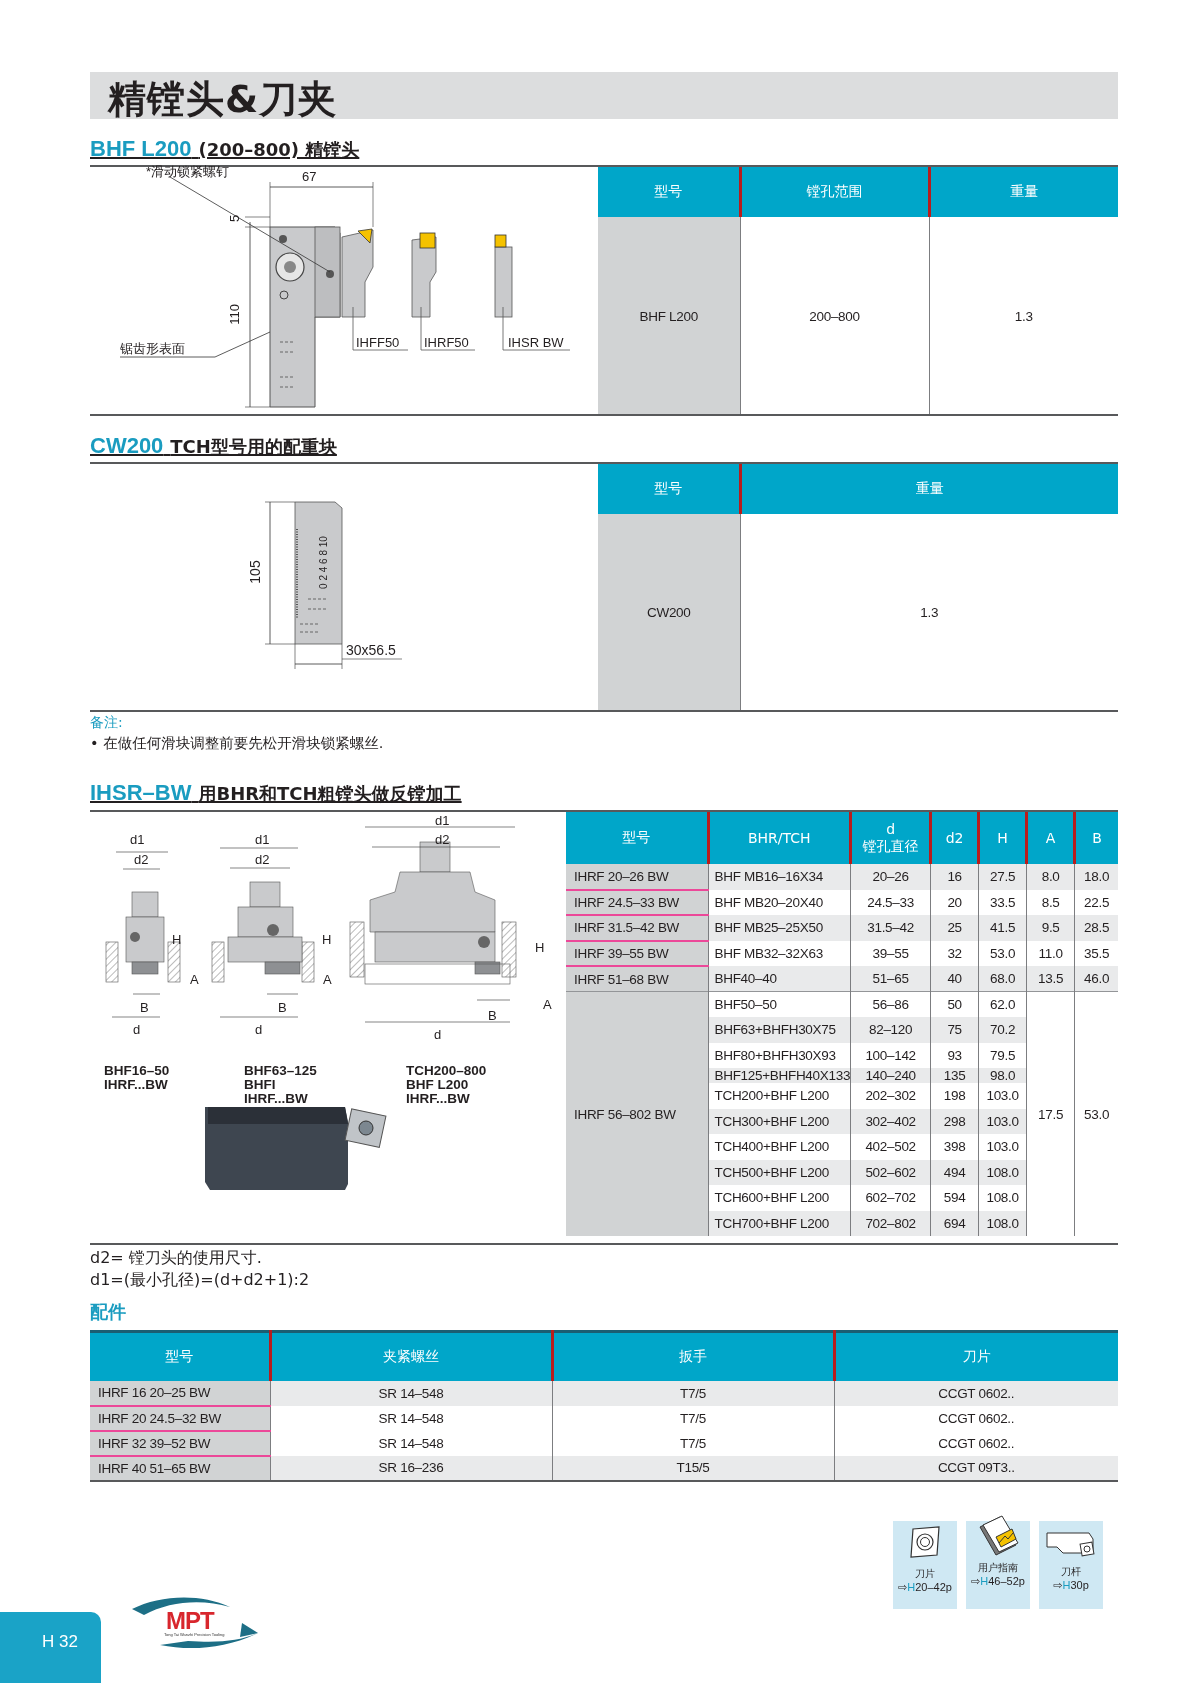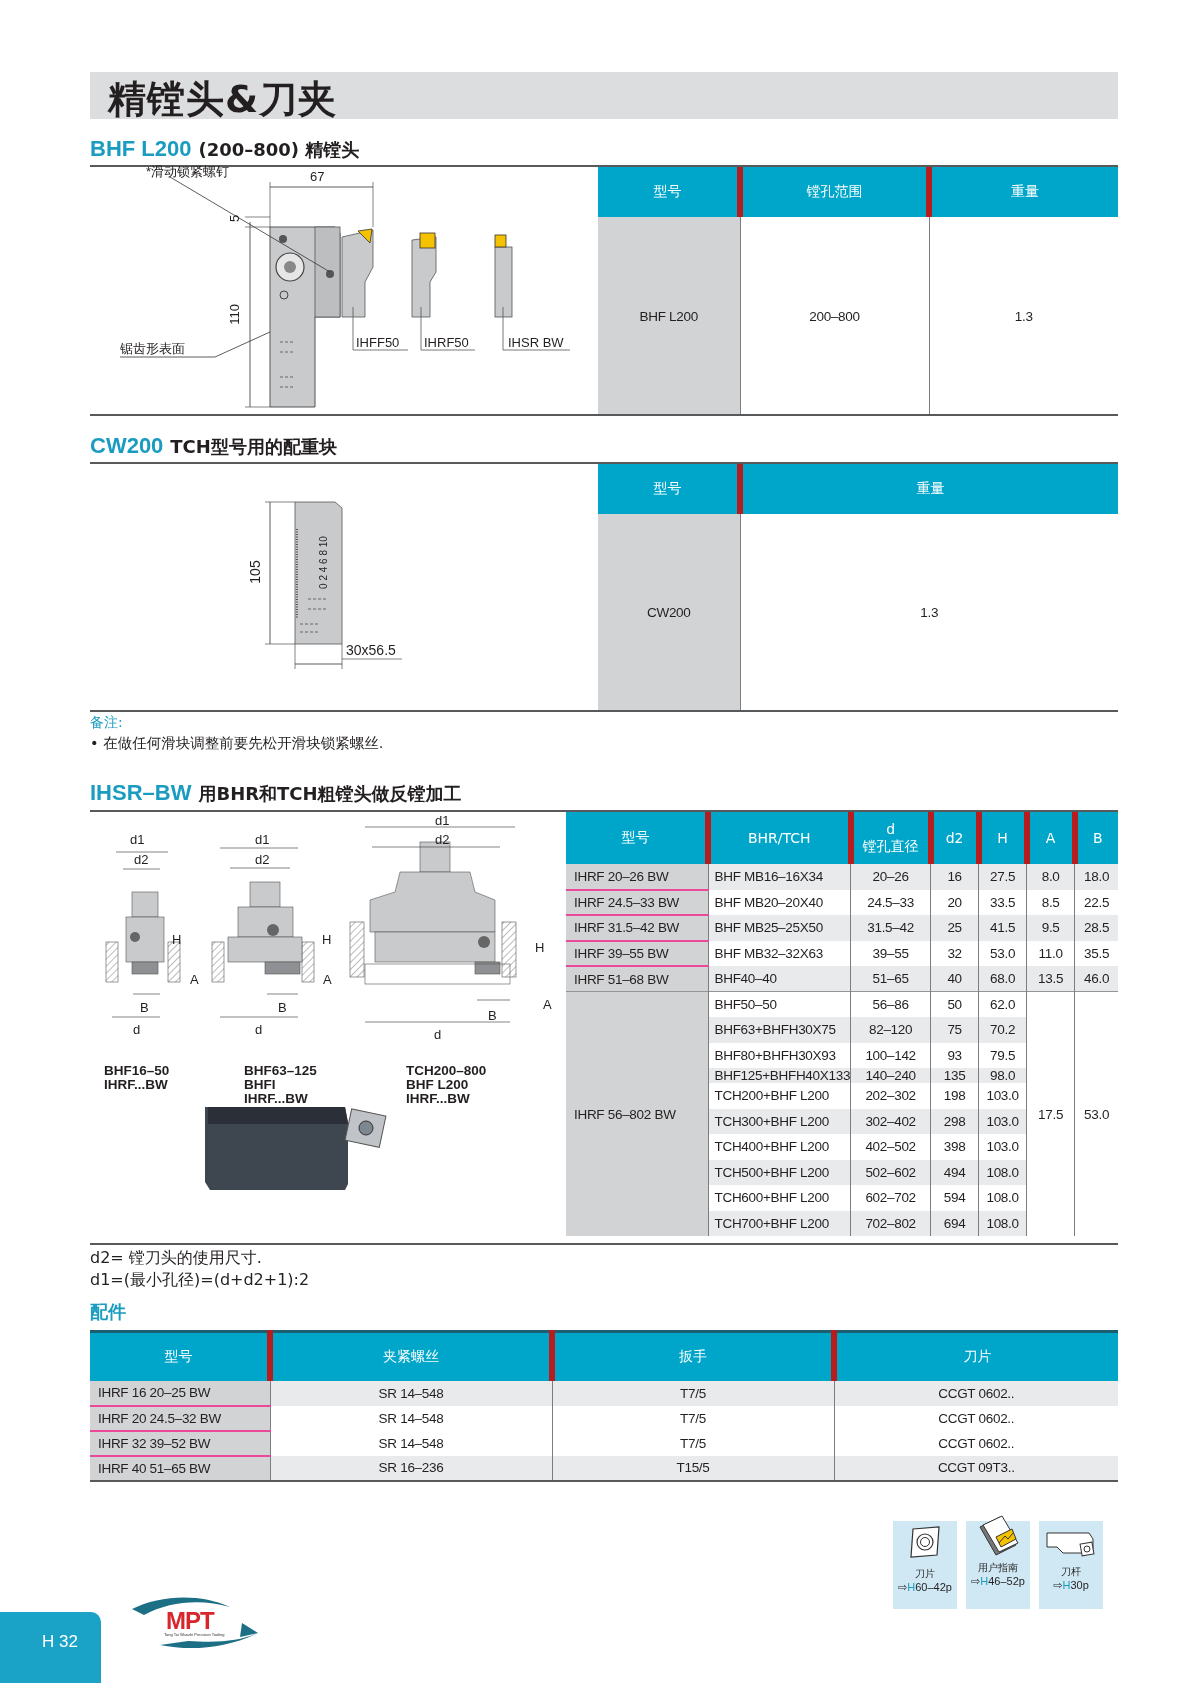--- a/index.html
+++ b/index.html
@@ -3,28 +3,28 @@
 <meta charset="utf-8">
 <style>
   * { box-sizing: border-box; margin: 0; padding: 0; }
   html, body { width: 1200px; height: 1683px; background: #ffffff; overflow: hidden; }
   body { position: relative; font-family: "Liberation Sans", "DejaVu Sans", sans-serif; color: #231f20; }
   .abs { position: absolute; }
 
   .page-title-bar { left: 90px; top: 72px; width: 1028px; height: 47px; background: #dcddde; }
   .page-title { left: 108px; top: 74px; font-size: 38px; font-weight: bold; color: #231f20; letter-spacing: 1px; font-family: "DejaVu Sans", sans-serif; }
 
-  .sec-head { font-size: 20px; font-weight: bold; white-space: nowrap; font-family: "DejaVu Sans", sans-serif; }
+  .sec-head { font-size: 20px; font-weight: bold; white-space: nowrap; font-family: "DejaVu Sans", sans-serif; text-decoration: underline; }
   .sec-head .accent { color: #1a9cc0; font-size: 22px; font-family: "Liberation Sans", sans-serif; }
   .sec-head .rest { color: #231f20; font-size: 18px; }
 
   .rule { height: 2px; background: #58595b; }
 
   table.spec { border-collapse: collapse; position: absolute; font-family: "Liberation Sans", sans-serif; }
-  table.spec th { background: #00a6c9; color: #ffffff; font-weight: normal; font-size: 14px; text-align: center; border-left: 6px solid #b91c1c; font-family: "DejaVu Sans", sans-serif; }
+  table.spec th { background: #00a6c9; color: #ffffff; font-weight: normal; font-size: 14px; text-align: center; border-left: 3px solid #b91c1c; font-family: "DejaVu Sans", sans-serif; }
   table.spec th:first-child { border-left: none; }
   table.spec td { font-size: 13.5px; text-align: center; border-left: 1px solid #7c7d80; color: #231f20; letter-spacing: -0.3px; }
   table.spec td.model { background: #d1d3d4; text-align: left; padding-left: 8px; border-left: none; }
   table.spec td.model.center { text-align: center; padding-left: 0; }
   table.spec tr.alt td { background: #e9eaeb; }
   table.spec tr.alt td.model { background: #d1d3d4; }
   table.spec td.left { text-align: left; padding-left: 6px; }
   table.spec td.white { background: #ffffff !important; }
   table.spec tr.row-sep td.model { border-top: 2px solid #ec4899; }
 
@@ -87,21 +87,21 @@
     <line x1="155" y1="60" x2="180" y2="60" stroke="#333" stroke-width="0.6"></line>
     <line x1="155" y1="240" x2="180" y2="240" stroke="#333" stroke-width="0.6"></line>
 
     <line x1="80" y1="10" x2="240" y2="105" stroke="#333" stroke-width="0.8"></line>
     <path d="M30 190 L125 190 L180 165" stroke="#333" stroke-width="0.8" fill="none"></path>
     <path d="M263 140 L263 183 L318 183" stroke="#555" stroke-width="0.8" fill="none"></path>
     <path d="M331 140 L331 183 L385 183" stroke="#555" stroke-width="0.8" fill="none"></path>
     <path d="M413 140 L413 183 L480 183" stroke="#555" stroke-width="0.8" fill="none"></path>
   </svg>
   <div class="abs diagram-label" style="left:56px; top:-4px;">*滑动锁紧螺钉</div>
-  <div class="abs diagram-label" style="left:220px; top:2px;">67</div>
+  <div class="abs diagram-label" style="left:212px; top:2px;">67</div>
   <div class="abs diagram-label" style="left:141px; top:44px; transform:rotate(-90deg);">5</div>
   <div class="abs diagram-label" style="left:134px; top:140px; transform:rotate(-90deg);">110</div>
   <div class="abs diagram-label" style="left:30px; top:173px;">锯齿形表面</div>
   <div class="abs diagram-label" style="left:266px; top:168px;">IHFF50</div>
   <div class="abs diagram-label" style="left:334px; top:168px;">IHRF50</div>
   <div class="abs diagram-label" style="left:418px; top:168px;">IHSR BW</div>
 </div>
 
 <table class="spec" style="left:598px; top:167px; width:520px; height:248px;">
   <tbody>
@@ -416,21 +416,21 @@
 </tbody>
   </table>
 
 <div class="abs ref-card" style="left:893px; top:1521px;">
   <svg width="40" height="40" viewBox="0 0 40 40" style="margin-top:2px;">
     <path d="M8 6 L34 4 L32 32 L6 34 Z" fill="#fff" stroke="#333" stroke-width="1.2"></path>
     <circle cx="20" cy="19" r="8" fill="none" stroke="#333" stroke-width="1.2"></circle>
     <circle cx="20" cy="19" r="4.5" fill="none" stroke="#333" stroke-width="1"></circle>
   </svg>
   <div class="lbl">刀片</div>
-  <div class="pg"><span>⇨</span><span class="h">H</span><span>60–42p</span></div>
+  <div class="pg"><span>⇨</span><span class="h">H</span><span>20–42p</span></div>
 </div>
 <div class="abs ref-card" style="left:966px; top:1521px;">
   <svg width="48" height="42" viewBox="0 0 48 42" style="margin-top:-6px;">
     <path d="M6 12 L26 2 L42 30 L22 40 Z" fill="#777" stroke="#333"></path>
     <path d="M9 10 L28 1 L44 28 L25 37 Z" fill="#fff" stroke="#333"></path>
     <path d="M22 22 L38 14 L42 24 L27 32 Z" fill="#f5c200" stroke="#333"></path>
     <path d="M25 28 L31 21 L34 24 L39 18" stroke="#333" fill="none"></path>
   </svg>
   <div class="lbl">用户指南</div>
   <div class="pg"><span>⇨</span><span class="h">H</span><span>46–52p</span></div>

